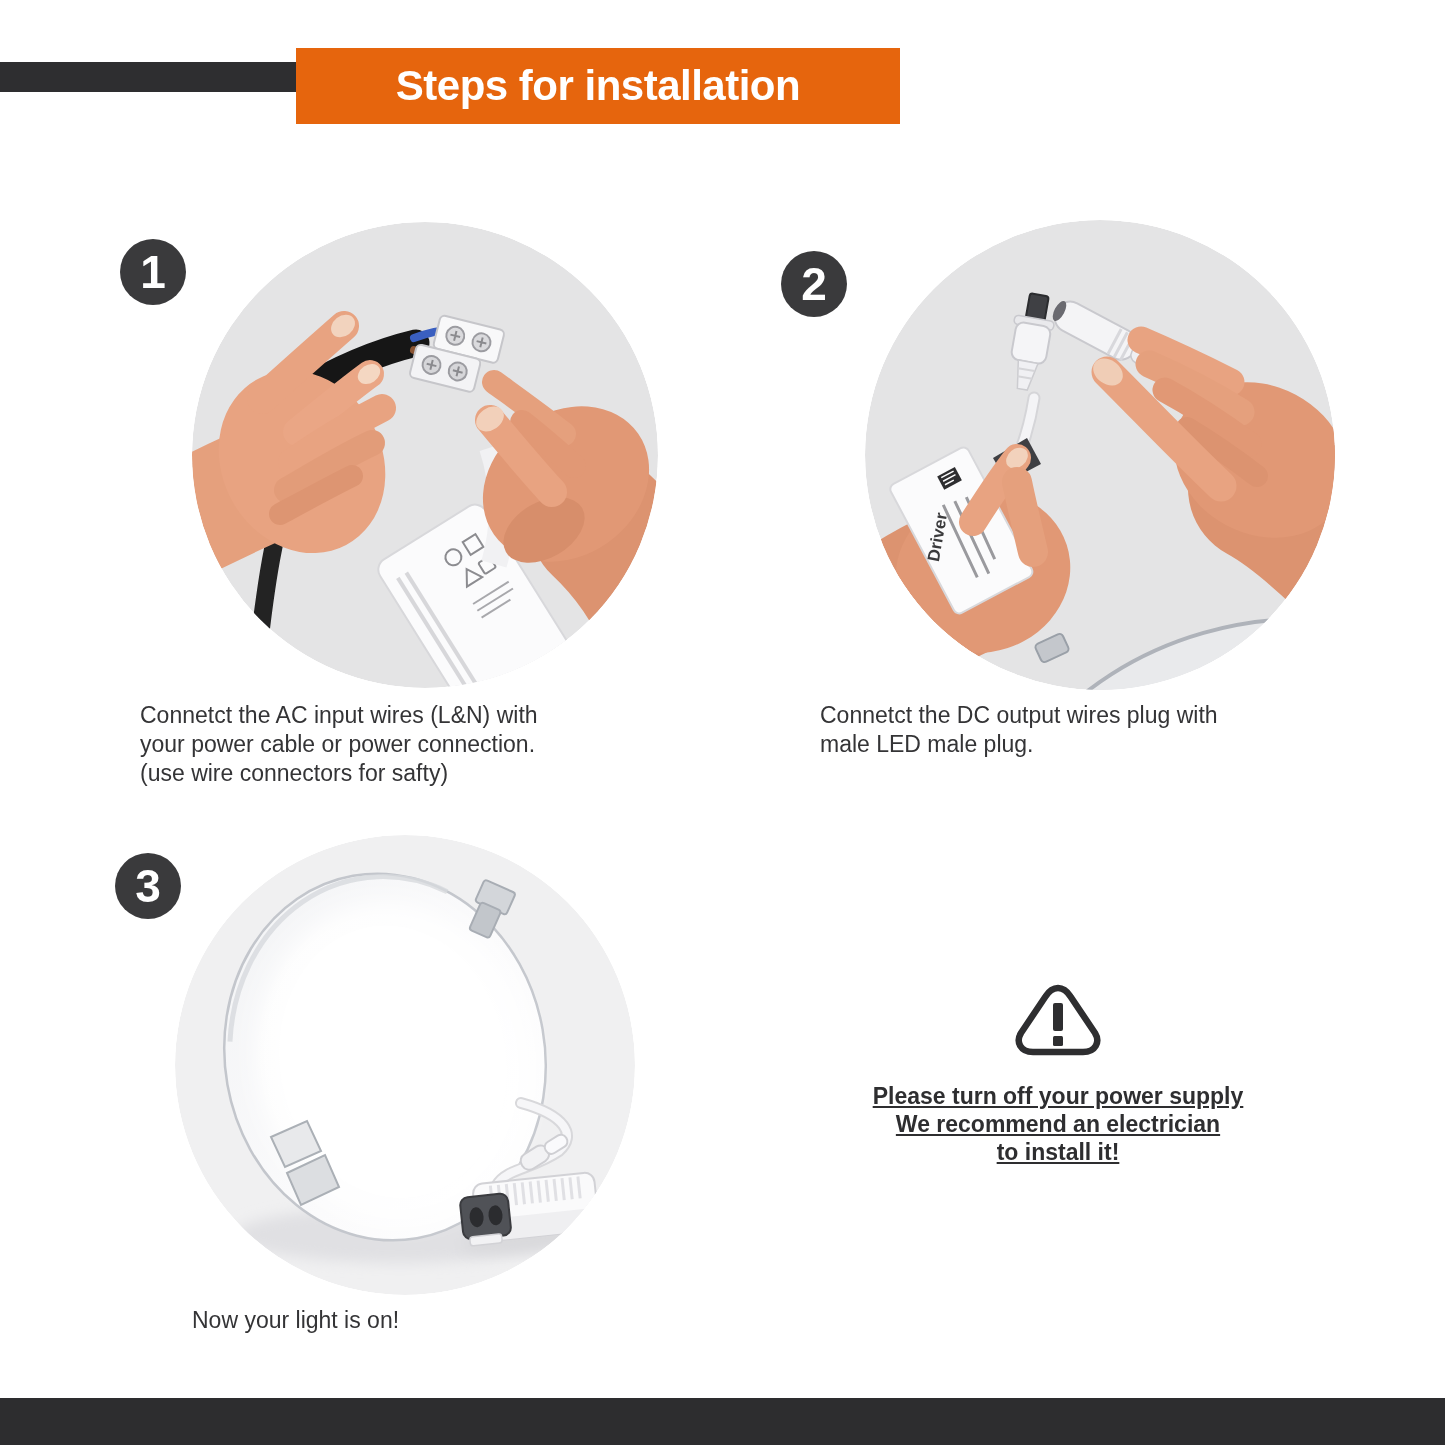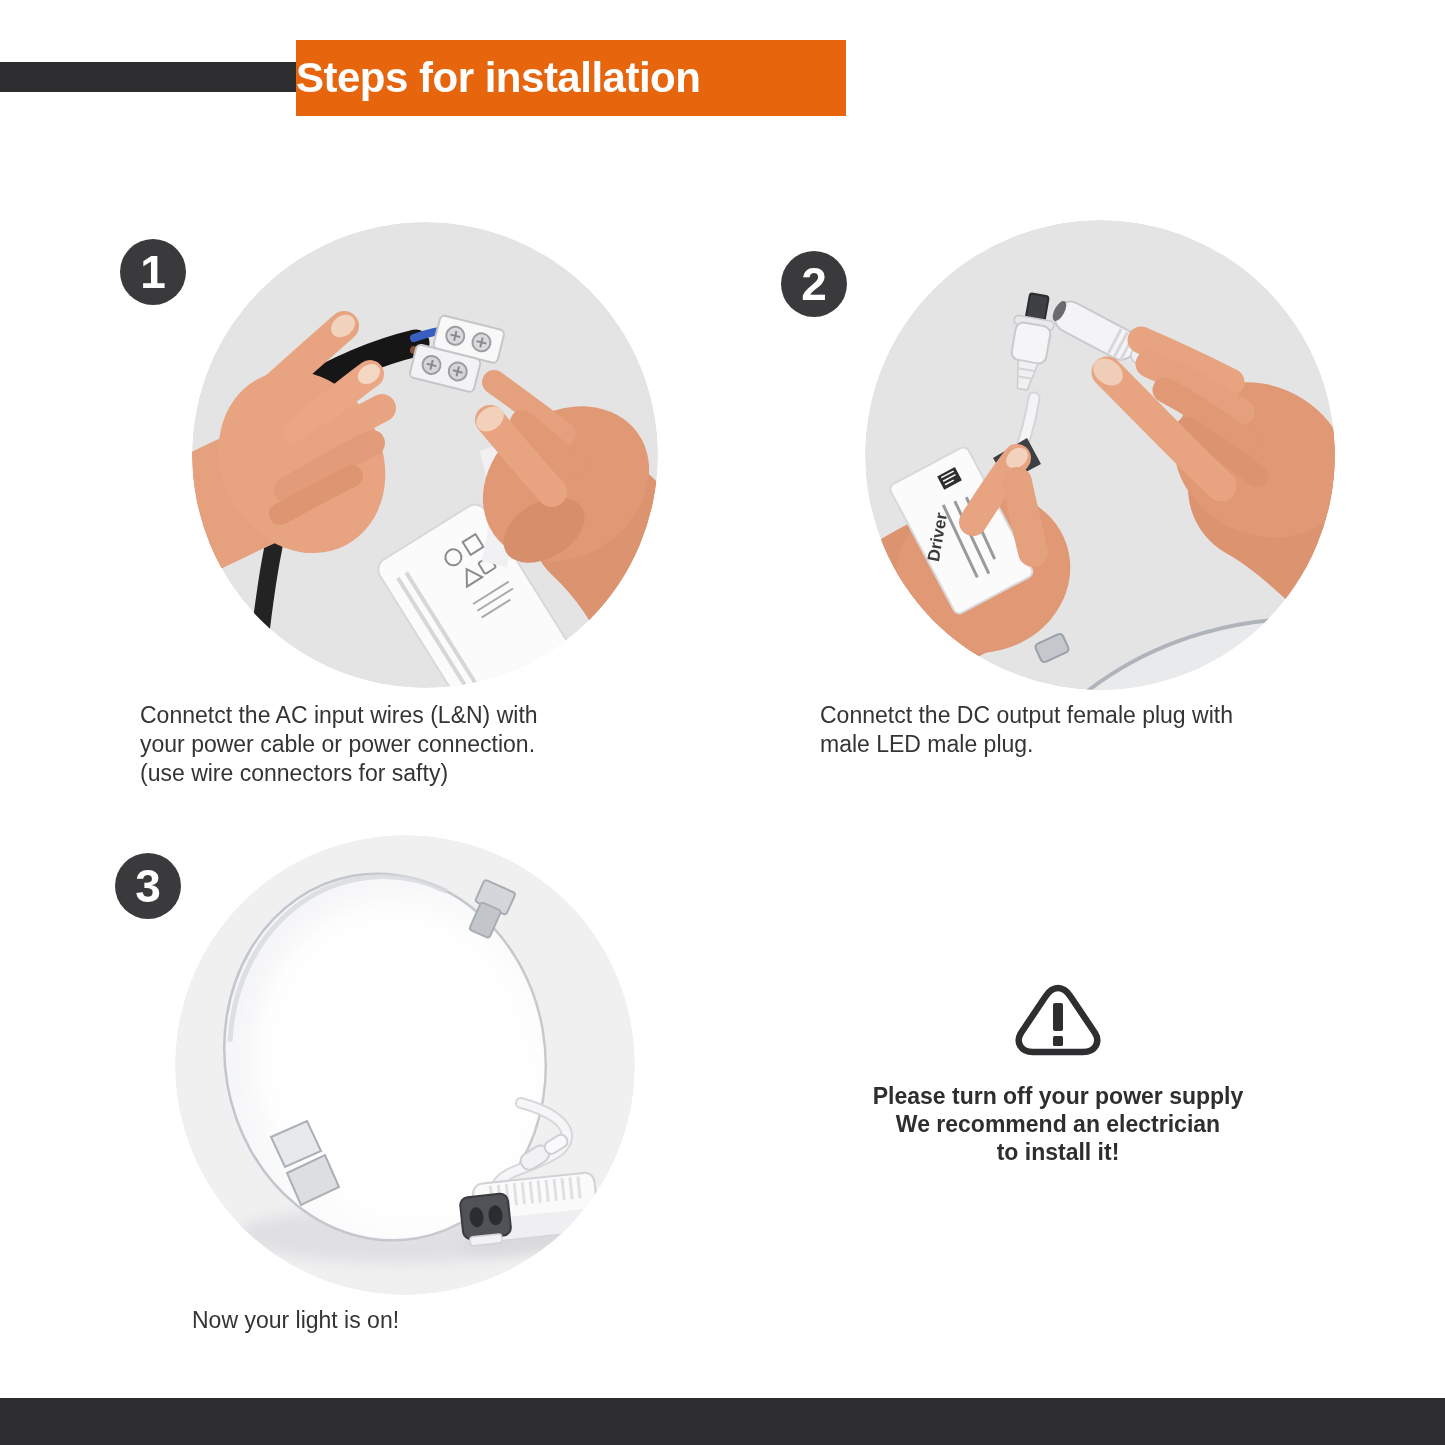--- a/index.html
+++ b/index.html
@@ -12,22 +12,22 @@
     --photo-bg-light:#F0F0F1;
   }
   html,body{margin:0;padding:0;background:#fff;}
   .page{
     position:relative;width:1445px;height:1445px;background:#fff;
     overflow:hidden;font-family:"Liberation Sans", sans-serif;
   }
   
   .top-bar{position:absolute;left:0;top:62px;width:300px;height:30px;background:var(--top-bar);}
   .banner{
-    position:absolute;left:296px;top:40px;width:550px;height:76px;background:var(--accent);
-    display:flex;align-items:center;justify-content:flex-start;
+    position:absolute;left:296px;top:48px;width:604px;height:76px;background:var(--accent);
+    display:flex;align-items:center;justify-content:center;
   }
   .banner-title{color:#fff;font-size:42px;font-weight:bold;letter-spacing:-.5px;white-space:nowrap;}
   
   .badge{
     position:absolute;width:66px;height:66px;border-radius:50%;background:var(--badge);
     color:#fff;display:flex;align-items:center;justify-content:center;
     font-size:46px;font-weight:bold;
   }
   .badge-1{left:120px;top:239px;}
   .badge-2{left:781px;top:251px;}
@@ -44,21 +44,21 @@
     font-size:23px;line-height:29px;font-weight:400;
   }
   .caption span{display:block;}
   .caption-1{left:140px;top:701px;width:505px;}
   .caption-2{left:820px;top:701px;width:520px;}
   .caption-3{left:192px;top:1306px;width:460px;}
   
   .warning-icon{position:absolute;left:1012px;top:982px;width:92px;height:80px;}
   .warning-text{
     position:absolute;left:830px;top:1082px;width:456px;text-align:center;
-    color:#2E2E30;font-size:23px;line-height:28px;font-weight:bold;
+    color:#2E2E30;font-size:23px;line-height:28px;font-weight:bold;text-decoration:underline;
   }
   .warning-text span{display:block;}
   .bottom-bar{position:absolute;left:0;top:1398px;width:1445px;height:47px;background:var(--bottom-bar);}
 </style>
 </head>
 <body>
 
 <div class="page">
 
   <div class="top-bar"></div>
@@ -294,21 +294,21 @@
       </g>
     </svg>
   </div>
 
   <div class="caption caption-1">
     <span>Connetct the AC input wires (L&amp;N) with</span>
     <span>your power cable or power connection.</span>
     <span>(use wire connectors for safty)</span>
   </div>
   <div class="caption caption-2">
-    <span>Connetct the DC output  female plug with</span>
+    <span>Connetct the DC output  wires plug with</span>
     <span>male LED male plug.</span>
   </div>
   <div class="caption caption-3">
     <span>Now your light is on!</span>
   </div>
 
   <div class="warning-icon">
     <svg viewBox="0 0 92 80">
       <path d="M46 6 C51 6 55 9 58.5 14.5 L83 51 C88.5 60 83.5 70 71 70 L21 70 C8.5 70 3.5 60 9 51 L33.5 14.5 C37 9 41 6 46 6 Z" fill="none" stroke="#2E2E30" stroke-width="6.5" stroke-linejoin="round"></path>
       <rect x="41" y="21" width="10" height="28" rx="2" fill="#2E2E30"></rect>

